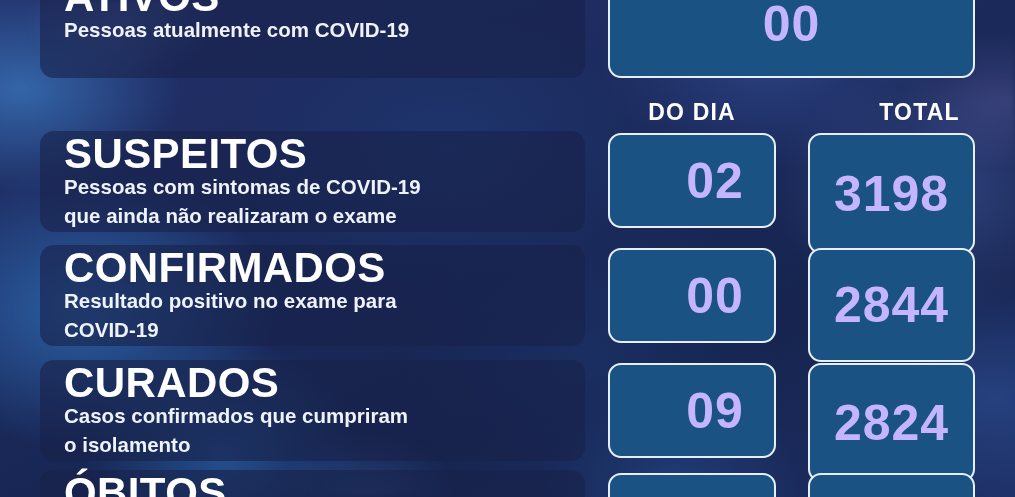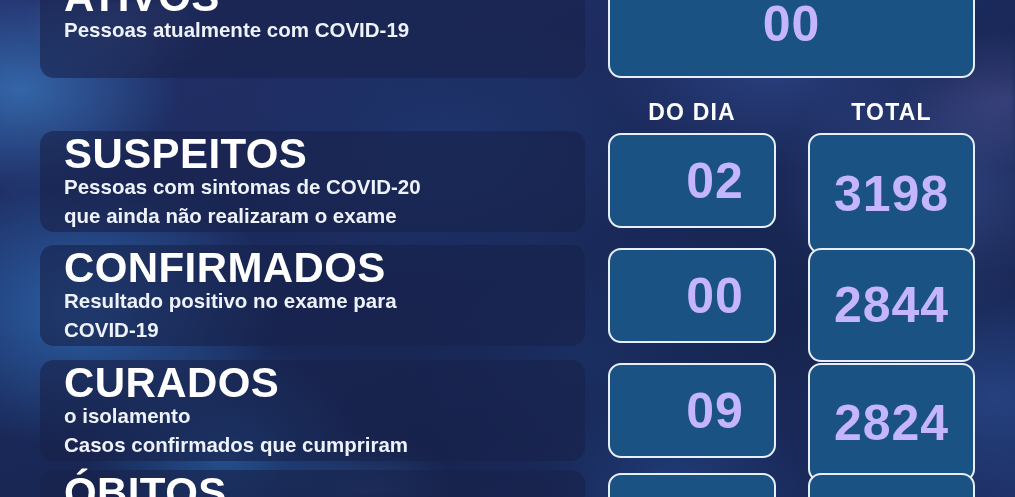--- a/index.html
+++ b/index.html
@@ -71,21 +71,21 @@
   .col-day{left:608px;width:168px;padding-left:46px;}
   .col-total{left:808px;width:167px;}
 
   
   .colhead{
     position:absolute;top:99px;
     color:#ffffff;font-weight:bold;font-size:23px;letter-spacing:1.2px;
     text-align:center;
   }
   .colhead.day{left:608px;width:168px;}
-  .colhead.total{left:808px;width:167px;}
+  .colhead.total{left:836px;width:167px;}
 </style>
 </head>
 <body>
 
 <div id="bg">
   <div class="base"></div>
   <div class="veil"></div>
 </div>
 
 <div id="root">
@@ -99,21 +99,21 @@
       <span>00</span>
     </div>
   </div>
 
   <div class="colhead day">DO DIA</div>
   <div class="colhead total">TOTAL</div>
 
   <div class="row">
     <div class="label-card" style="top:131px;height:101px;">
       <p class="label-title">SUSPEITOS</p>
-      <p class="label-desc">Pessoas com sintomas de COVID-20</p>
+      <p class="label-desc">Pessoas com sintomas de COVID-19</p>
       <p class="label-desc">que ainda não realizaram o exame</p>
     </div>
     <div class="numbox col-day" style="top:133px;height:95px;">
       <span>02</span>
     </div>
     <div class="numbox col-total" style="top:133px;height:121px;">
       <span>3198</span>
     </div>
   </div>
 
@@ -127,22 +127,22 @@
       <span>00</span>
     </div>
     <div class="numbox col-total" style="top:248px;height:114px;">
       <span>2844</span>
     </div>
   </div>
 
   <div class="row">
     <div class="label-card" style="top:360px;height:101px;">
       <p class="label-title">CURADOS</p>
+      <p class="label-desc">Casos confirmados que cumpriram</p>
       <p class="label-desc">o isolamento</p>
-      <p class="label-desc">Casos confirmados que cumpriram</p>
     </div>
     <div class="numbox col-day" style="top:363px;height:95px;">
       <span>09</span>
     </div>
     <div class="numbox col-total" style="top:363px;height:119px;">
       <span>2824</span>
     </div>
   </div>
 
   <div class="row">

